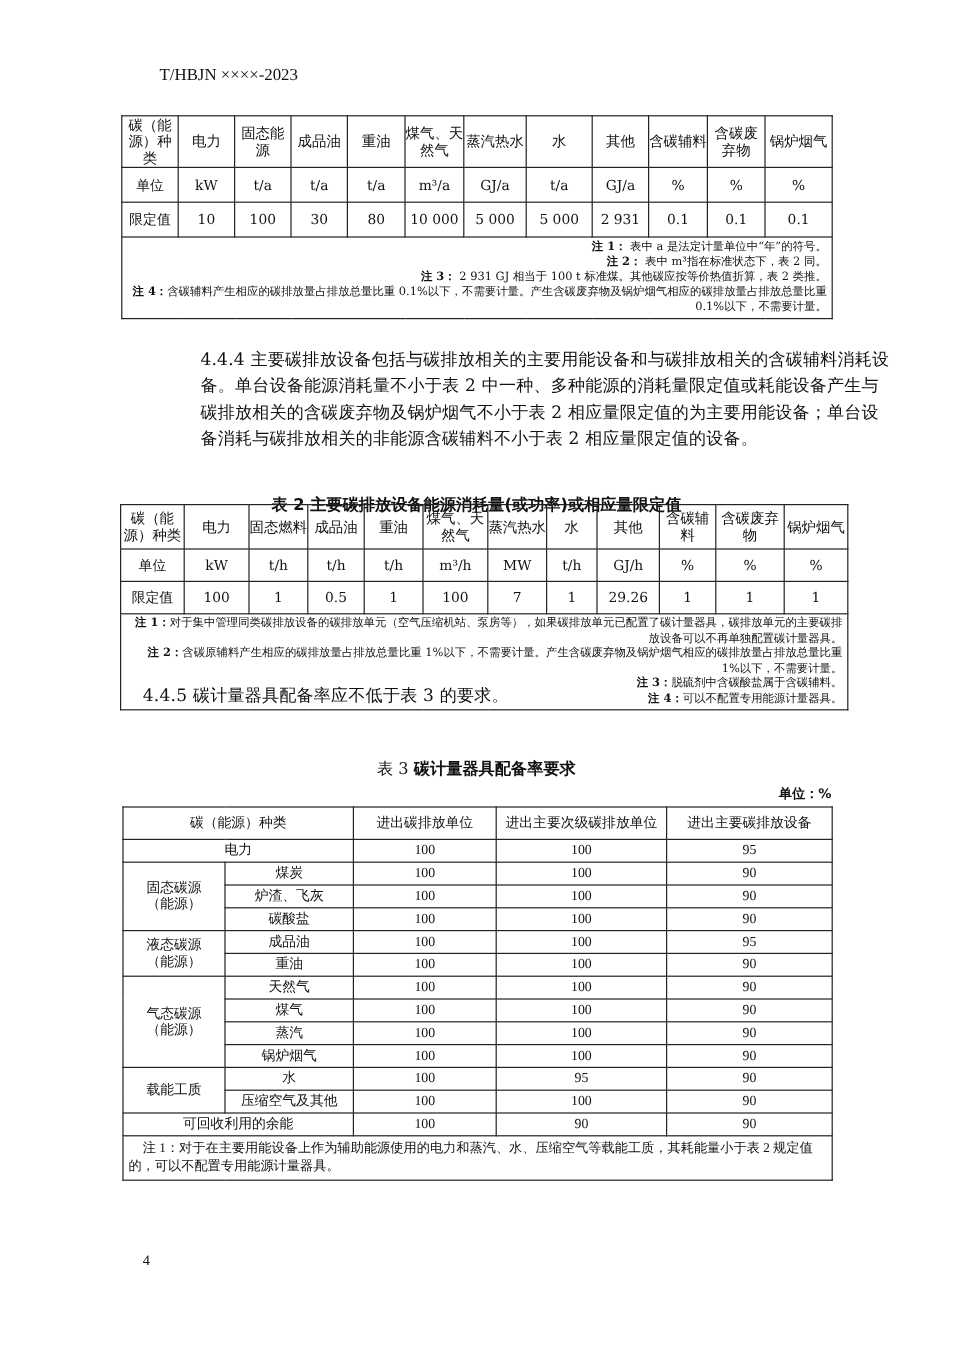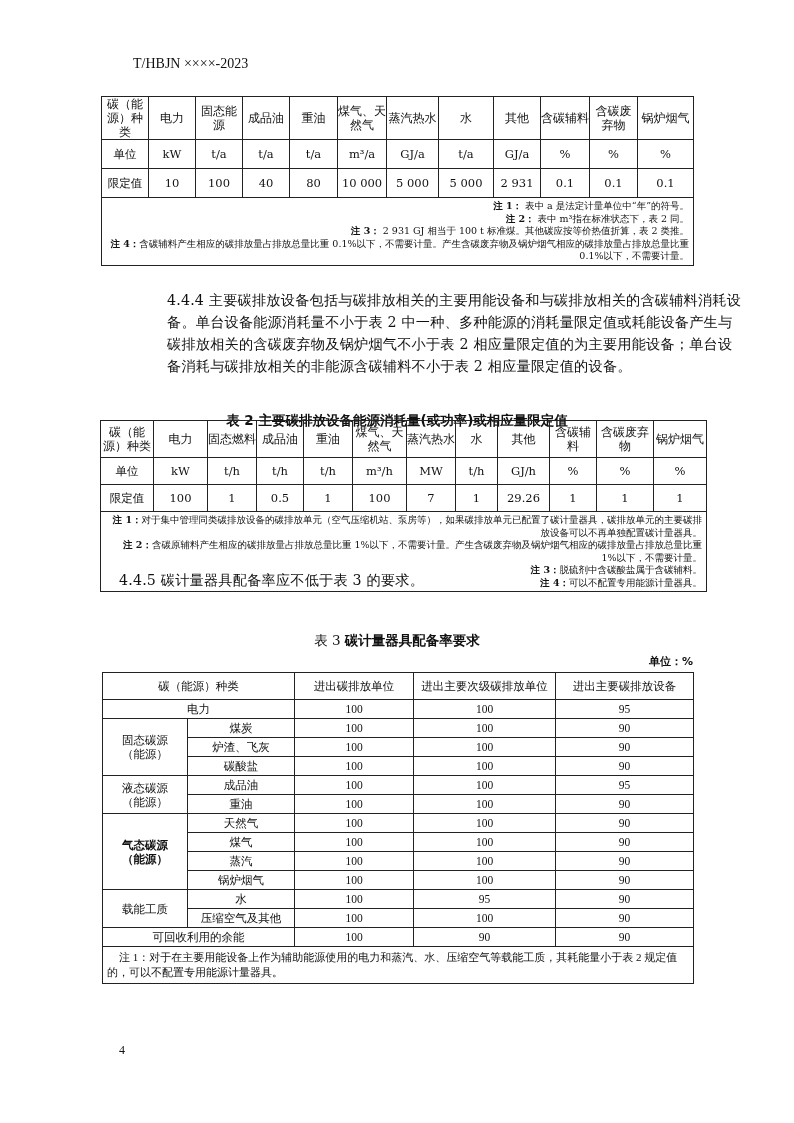--- a/index.html
+++ b/index.html
@@ -71,21 +71,21 @@
         <td>t/a</td>
         <td>GJ/a</td>
         <td>%</td>
         <td>%</td>
         <td>%</td>
       </tr>
   <tr class="r3" id="t1-limits">
         <td>限定值</td>
         <td>10</td>
         <td>100</td>
-        <td>40</td>
+        <td>30</td>
         <td>80</td>
         <td>10 000</td>
         <td>5 000</td>
         <td>5 000</td>
         <td>2 931</td>
         <td>0.1</td>
         <td>0.1</td>
         <td>0.1</td>
       </tr>
   <tr>
@@ -227,21 +227,21 @@
         <td>100</td>
         <td>95</td>
       </tr>
       <tr>
         <td>重油</td>
         <td>100</td>
         <td>100</td>
         <td>90</td>
       </tr>
       <tr>
-        <td rowspan="4" style="padding: 0px 10px; font-weight: bold;">气态碳源（能源）</td>
+        <td rowspan="4" style="padding: 0px 10px;">气态碳源（能源）</td>
         <td>天然气</td>
         <td>100</td>
         <td>100</td>
         <td>90</td>
       </tr>
       <tr>
         <td>煤气</td>
         <td>100</td>
         <td>100</td>
         <td>90</td>

